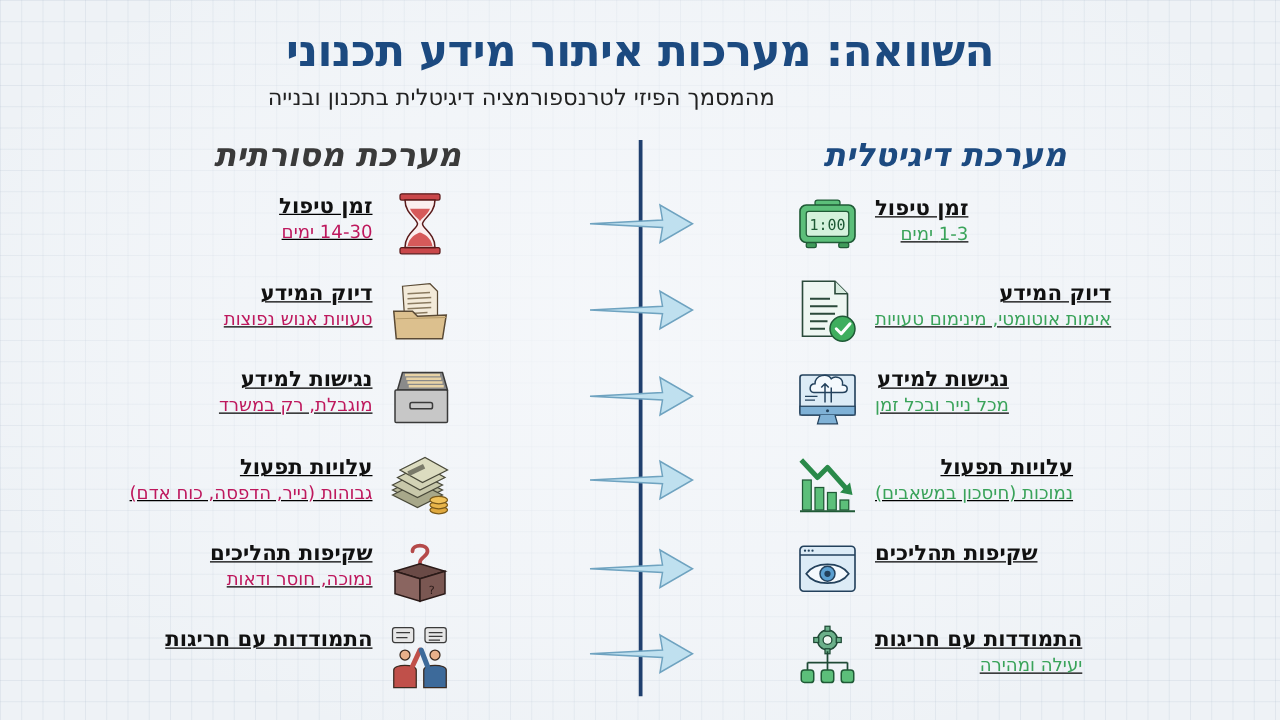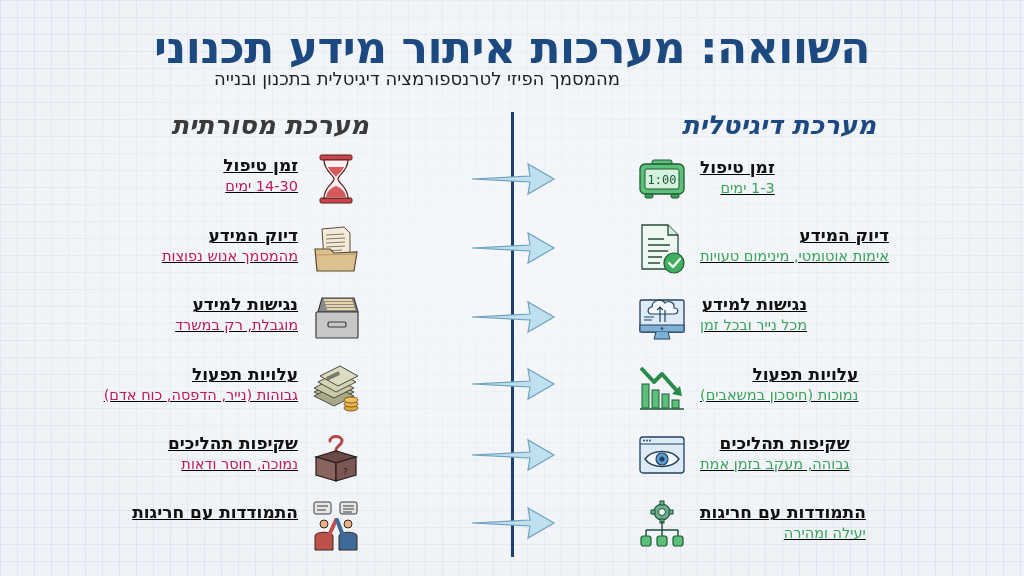--- a/index.html
+++ b/index.html
@@ -14,31 +14,31 @@
     background-size:17px 17px;
     direction:rtl;
   }
   .glow {
     position:absolute; left:0; top:0; width:1024px; height:576px;
     background:radial-gradient(ellipse at 50% 45%, rgba(246,248,251,0.85) 0%, rgba(246,248,251,0.4) 55%, rgba(238,242,246,0) 80%);
     pointer-events:none;
   }
   .title {
     position:absolute; top:22px; left:0; width:1024px; text-align:center;
-    font-size:44px; font-weight:bold; color:#1c4a80; letter-spacing:-0.5px;
+    font-size:35px; font-weight:bold; color:#1c4a80; letter-spacing:-0.5px;
   }
   .subtitle {
     position:absolute; top:68px; left:0; width:834px; text-align:center;
     font-size:18px; color:#222; 
   }
   .col-title {
     position:absolute; top:110px; font-size:26px; font-weight:bold;font-style:italic;
   }
   .col-title.trad { left:150px; width:240px; text-align:center; color:#3a3a3a; }
-  .col-title.digi { left:636px; width:240px; text-align:right; color:#1c4a80; }
+  .col-title.digi { left:636px; width:240px; text-align:center; color:#1c4a80; }
 
   .center-line {
     position:absolute; left:511px; top:112px; width:3px; height:445px;
     background:#1f3f6e;
   }
   .arrow { position:absolute; left:470px; width:86px; height:40px; }
 
   .item { position:absolute; width:260px; height:56px; }
   .item .icon { position:absolute; top:0; width:48px; height:52px; }
   .item .text { position:absolute; top:2px; text-align:right;text-decoration:underline; }
@@ -103,21 +103,21 @@
 
 <div class="item trad-item" style="top:223px">
   <svg class="icon" viewBox="0 0 48 52">
     <path d="M10 6 L32 4 L38 10 L38 34 L12 36 Z" fill="#f3ead9" stroke="#5a4a35" stroke-width="1"></path>
     <path d="M14 12 L32 11 M14 16 L33 15 M14 20 L33 19 M14 24 L33 23 M14 28 L30 27" stroke="#8a7a60" stroke-width="1.2"></path>
     <path d="M3 26 L18 26 L22 30 L45 29 L42 48 L5 48 Z" fill="#dcc08e" stroke="#5a4a35" stroke-width="1.2"></path>
     <path d="M5 32 L45 31" stroke="#b59a68" stroke-width="1"></path>
   </svg>
   <div class="text">
     <div class="name">דיוק המידע</div>
-    <div class="desc">מהמסמך אנוש נפוצות</div>
+    <div class="desc">טעויות אנוש נפוצות</div>
   </div>
 </div>
 
 <div class="item trad-item" style="top:292px">
   <svg class="icon" viewBox="0 0 48 52">
     <path d="M10 6 L42 6 L46 20 L6 20 Z" fill="#8a8a8a" stroke="#3a3a3a" stroke-width="1.2"></path>
     <path d="M12 8 L40 8 M13 11 L41 11 M14 14 L42 14 M15 17 L43 17" stroke="#e8d3a6" stroke-width="2"></path>
     <rect x="4" y="20" width="42" height="26" rx="1" fill="#c7c7c7" stroke="#3a3a3a" stroke-width="1.2"></rect>
     <rect x="16" y="30" width="18" height="5" rx="1.5" fill="none" stroke="#3a3a3a" stroke-width="1.2"></rect>
   </svg>
@@ -249,21 +249,20 @@
     <path d="M2 13 L46 13" stroke="#23415c" stroke-width="1.2"></path>
     <circle cx="6" cy="9.5" r="0.9" fill="#23415c"></circle>
       <circle cx="9" cy="9.5" r="0.9" fill="#23415c"></circle>
       <circle cx="12" cy="9.5" r="0.9" fill="#23415c"></circle>
     <path d="M7 28 C14 18 34 18 41 28 C34 38 14 38 7 28 Z" fill="#f4f9fd" stroke="#23415c" stroke-width="1.4"></path>
     <circle cx="24" cy="28" r="6" fill="#5a9fd0" stroke="#23415c" stroke-width="1.2"></circle>
     <circle cx="24" cy="28" r="2.5" fill="#23415c"></circle>
   </svg>
   <div class="text">
     <div class="name">שקיפות תהליכים</div>
-    <div class="desc">גבוהה, מעקב בזמן אמת</div>
   </div>
 </div>
 
 <div class="item digi-item" style="top:500px">
   <svg class="icon" viewBox="0 0 48 52">
     <g transform="translate(24 12)">
       <circle r="8" fill="#6bb08a" stroke="#1f4a36" stroke-width="1.2"></circle>
       <g fill="#6bb08a" stroke="#1f4a36" stroke-width="1">
         <rect x="-2" y="-11" width="4" height="4"></rect>
           <rect x="-2" y="7" width="4" height="4"></rect>

